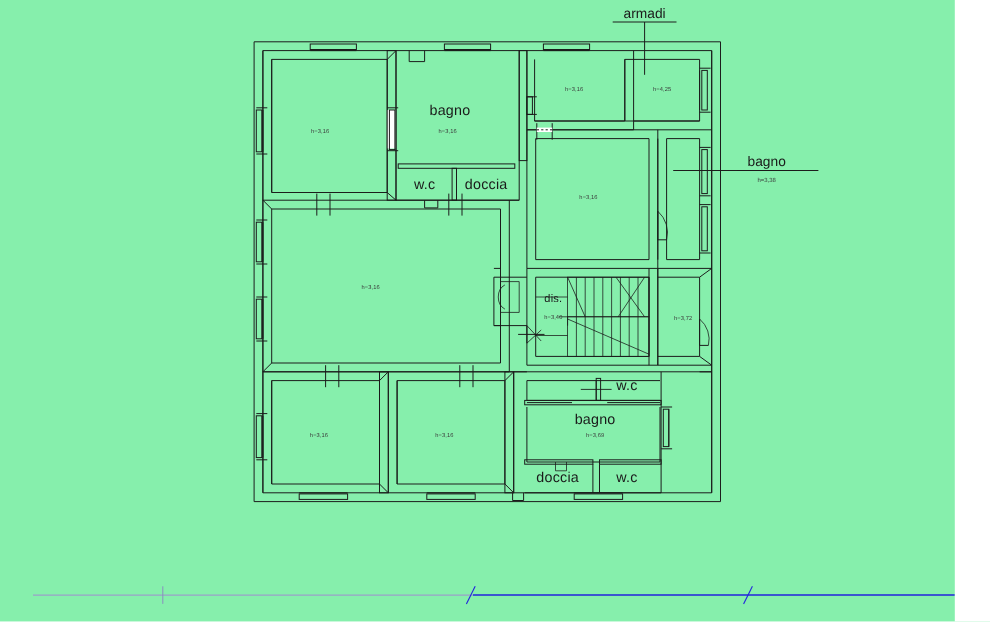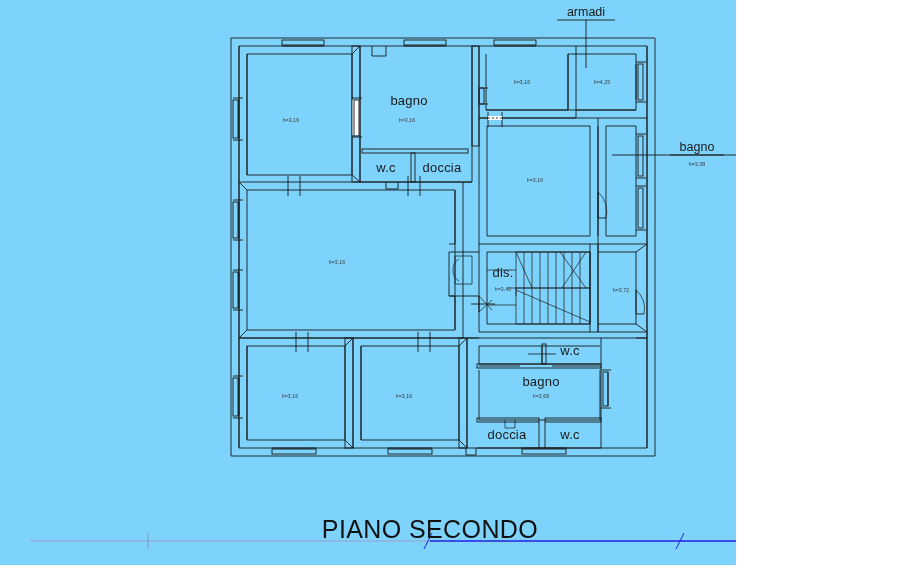--- a/index.html
+++ b/index.html
@@ -2,23 +2,23 @@
 <html><head>
 <meta charset="utf-8">
 <style>
   html, body {
     margin: 0;
     padding: 0;
     background: #ffffff;
   }
   #page {
     position: relative;
-    width: 736px;
+    width: 868px;
     height: 565px;
-    background: #7dd3fc;
+    background: #86efac;
     font-family: "Liberation Sans", sans-serif;
     overflow: hidden;
   }
   #plan-svg {
     position: absolute;
     left: 0;
     top: 0;
     width: 900px;
     height: 565px;
   }
@@ -361,31 +361,30 @@
   <div class="lbl room-h" style="left:407px; top:120px;">h=3,16</div>
 
   <div class="lbl room-name" style="left:386px; top:167px;">w.c</div>
   <div class="lbl room-name" style="left:442px; top:167px;">doccia</div>
 
   <div class="lbl room-h" style="left:522px; top:82px;">h=3,16</div>
   <div class="lbl room-h" style="left:602px; top:82px;">h=4,25</div>
   <div class="lbl room-h" style="left:535px; top:180px;">h=3,16</div>
   <div class="lbl room-h" style="left:337px; top:262px;">h=3,16</div>
 
-  <div class="lbl room-name" style="left:503px; top:272px; font-size:13px;text-align:right;">dis.</div>
+  <div class="lbl room-name" style="left:503px; top:272px; font-size:10px;text-align:right;">dis.</div>
   <div class="lbl room-h" style="left:503px; top:289px;">h=3,40</div>
 
   <div class="lbl room-h" style="left:621px; top:290px;">h=3,72</div>
 
   <div class="lbl room-h" style="left:290px; top:396px;">h=3,16</div>
   <div class="lbl room-h" style="left:404px; top:396px;">h=3,16</div>
 
   <div class="lbl room-name" style="left:570px; top:350px;">w.c</div>
 
   <div class="lbl room-name" style="left:541px; top:381px;">bagno</div>
   <div class="lbl room-h" style="left:541px; top:396px;">h=3,69</div>
 
   <div class="lbl room-name" style="left:507px; top:434px;">doccia</div>
   <div class="lbl room-name" style="left:570px; top:434px;">w.c</div>
 
-  <div class="plan-title" style="left:430px; top:529px;">PIANO SECONDO</div>
 
 </div>
 
 </body></html>

